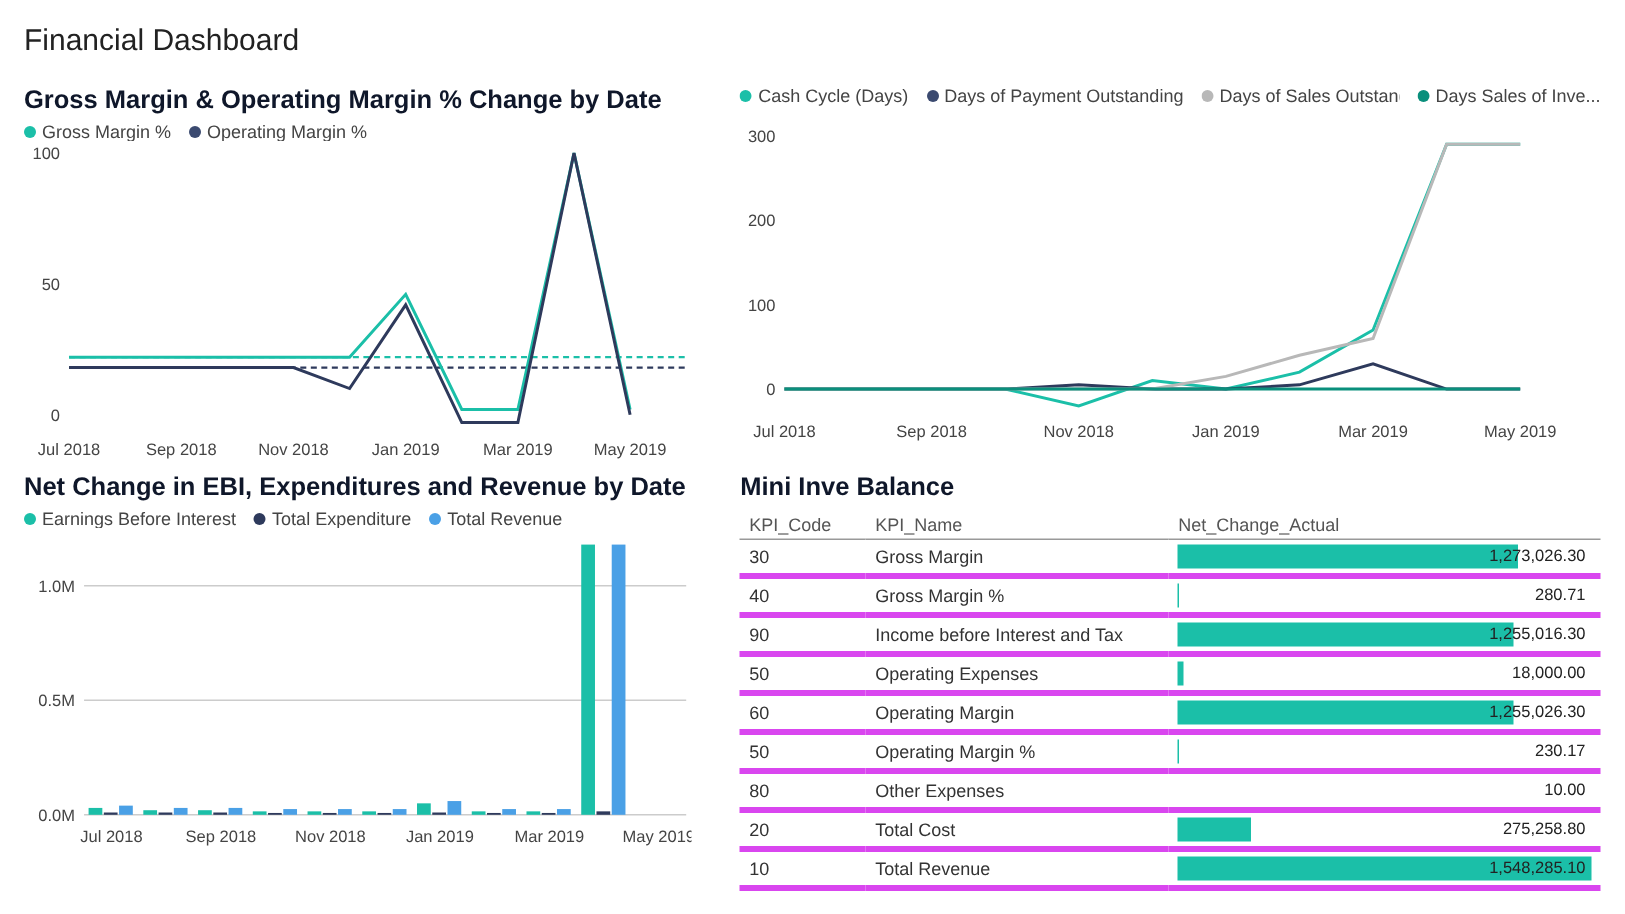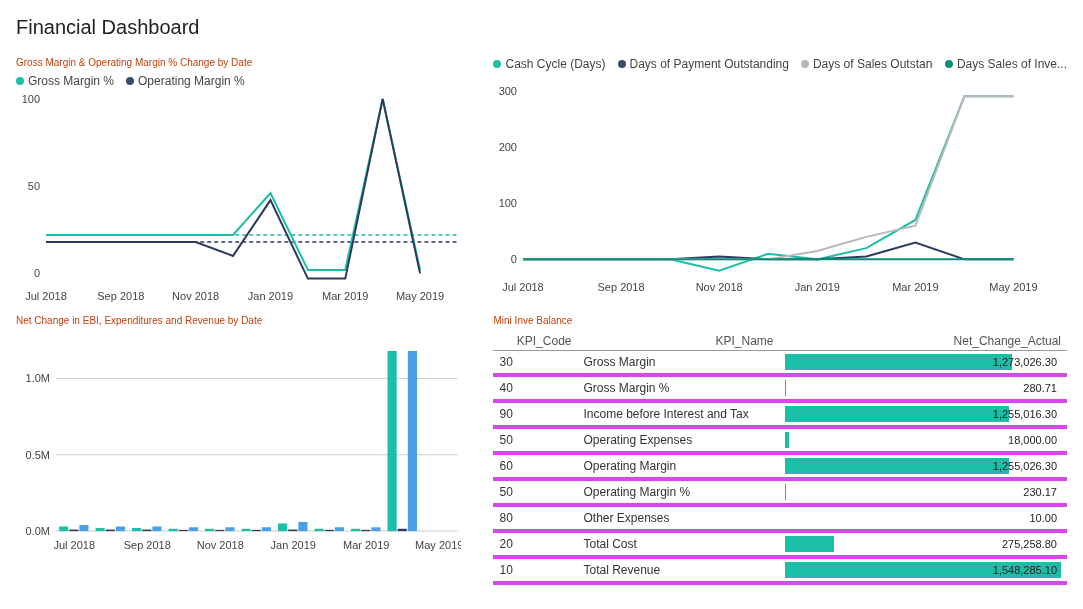--- a/index.html
+++ b/index.html
@@ -1,31 +1,31 @@
 <!DOCTYPE html>
 <html><head>
 <meta charset="utf-8">
 <style>
   html,body{margin:0;padding:0;font-family:"Segoe UI",Arial,sans-serif;background:#fff;color:#222}
   .page{width:1083px;height:609px;padding:8px 16px;box-sizing:border-box}
   h1{font-weight:400;font-size:20px;margin:8px 0 18px 0;color:#222}
   .grid{display:grid;grid-template-columns:1fr 1fr;grid-template-rows:250px 250px;gap:8px 32px}
   .panel{display:flex;flex-direction:column}
-  .chart-title{font-size:10px;color:#c2410c;margin:0 0 6px 0;font-weight:400}
+  .chart-title{font-size:17px;color:#0f172a;margin:0 0 6px 0;font-weight:700}
   .legend{display:flex;gap:12px;font-size:12px;color:#444;margin-bottom:4px;flex-wrap:nowrap;overflow:hidden}
   .legend-item{display:flex;align-items:center;gap:4px;white-space:nowrap}
   .legend-item.trunc{max-width:132px;overflow:hidden;text-overflow:ellipsis}
   .dot{width:8px;height:8px;border-radius:50%;display:inline-block;flex-shrink:0}
   .chart-area{flex:1;position:relative}
   svg{width:100%;height:100%;display:block}
   .axis-tick{font-size:11px;fill:#444}
   .grid-line{stroke:#ccc;stroke-width:1}
   
   .tbl{width:100%;border-collapse:collapse;font-size:12px}
-  .tbl th{text-align:right;font-weight:400;color:#555;border-bottom:1px solid #999;padding:2px 6px;background:#fff}
+  .tbl th{text-align:left;font-weight:400;color:#555;border-bottom:1px solid #999;padding:2px 6px;background:#fff}
   .tbl td{border-bottom:4px solid #d946ef;padding:2px 6px;color:#333;position:relative}
   .bar-cell{position:relative;height:18px}
   .bar-fill{position:absolute;left:0;top:1px;bottom:1px;background:#1bbfa8}
   .bar-label{position:absolute;right:4px;top:0;line-height:18px;font-size:11px;color:#222}
 </style>
 </head>
 <body>
 
 <div class="page">
   <h1>Financial Dashboard</h1>
@@ -96,20 +96,34 @@
             <text x="226.36363636363637" y="205" text-anchor="middle" class="axis-tick">Nov 2018</text>
             <text x="324.5454545454545" y="205" text-anchor="middle" class="axis-tick">Jan 2019</text>
             <text x="422.72727272727275" y="205" text-anchor="middle" class="axis-tick">Mar 2019</text>
             <text x="520.9090909090909" y="205" text-anchor="middle" class="axis-tick">May 2019</text>
           </svg>
         </div>
     </div>
 
     <div class="panel">
       <div class="chart-title">Net Change in EBI, Expenditures and Revenue by Date</div>
+      <div class="legend">
+        <span class="legend-item">
+            <span class="dot" style="background:#1bbfa8"></span>
+            <span>Earnings Before Interest</span>
+          </span>
+        <span class="legend-item">
+            <span class="dot" style="background:#2e3a5c"></span>
+            <span>Total Expenditure</span>
+          </span>
+        <span class="legend-item">
+            <span class="dot" style="background:#4aa0e6"></span>
+            <span>Total Revenue</span>
+          </span>
+      </div>
       <div class="chart-area" id="chart-ebi">
           <svg viewBox="0 0 445 209">
             <text x="34" y="191" text-anchor="end" class="axis-tick">0.0M</text>
             <line x1="40" x2="441" y1="187" y2="187" class="grid-line"></line>
             <text x="34" y="114.74999999999999" text-anchor="end" class="axis-tick">0.5M</text>
             <line x1="40" x2="441" y1="110.74999999999999" y2="110.74999999999999" class="grid-line"></line>
             <text x="34" y="38.49999999999999" text-anchor="end" class="axis-tick">1.0M</text>
             <line x1="40" x2="441" y1="34.49999999999999" y2="34.49999999999999" class="grid-line"></line>
             <rect x="43" y="182.42499999999998" width="9.15151515151515" height="4.575000000000017" fill="#1bbfa8"></rect>
             <rect x="53.15151515151515" y="185.475" width="9.15151515151515" height="1.5250000000000057" fill="#2e3a5c"></rect>

